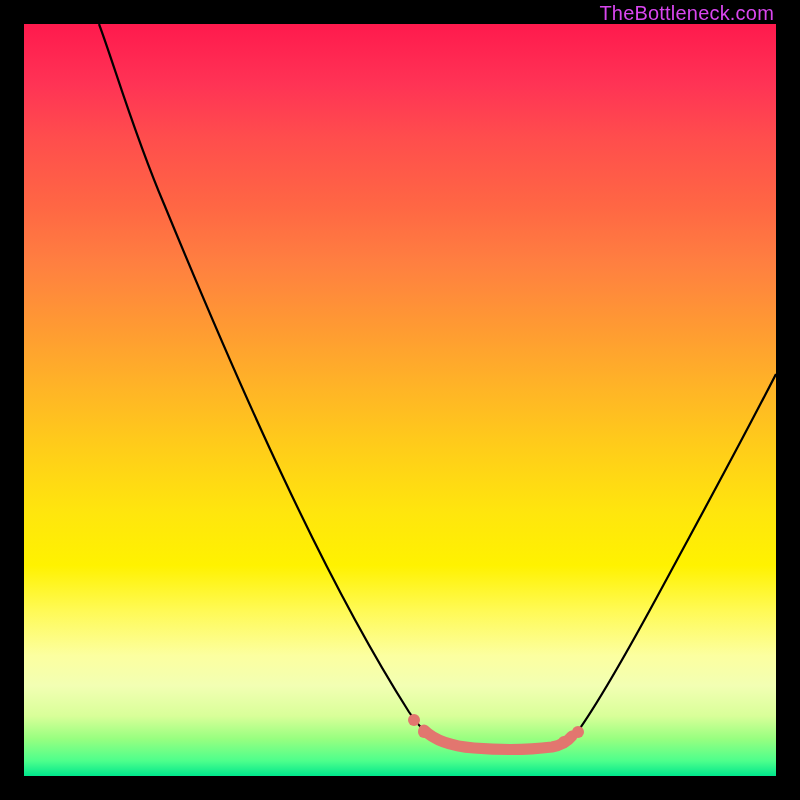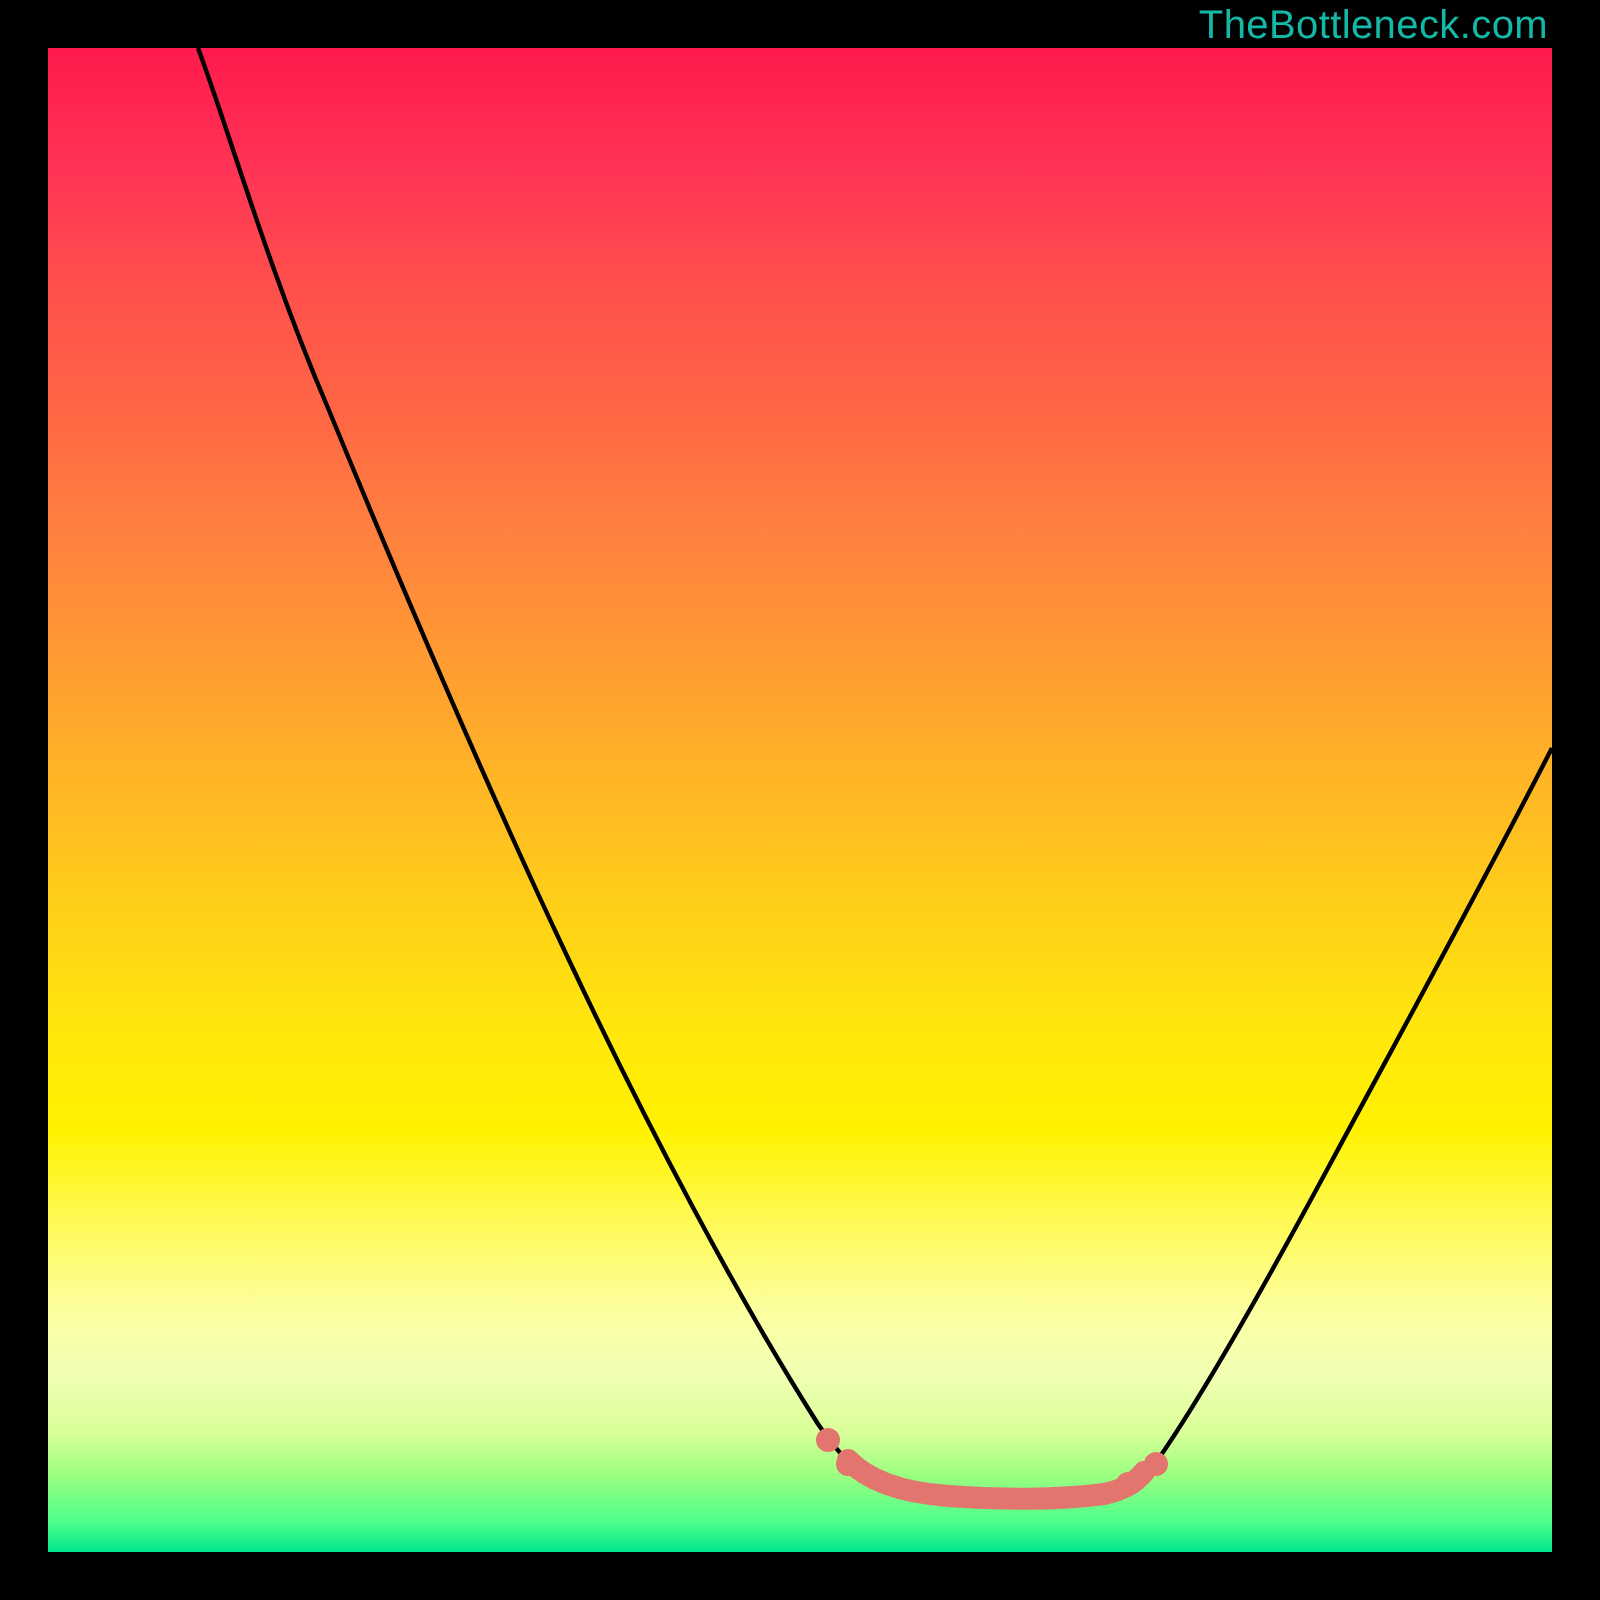--- a/index.html
+++ b/index.html
@@ -34,21 +34,21 @@
       #d9ff99 92%,
       #99ff80 95%,
       #4dff8c 98%,
       #00e68c 100%
     );
   }
   .watermark {
     position: absolute;
     top: 2px;
     right: 26px;
-    color: #14b8a6;
+    color: #d946ef;
     font-size: 20px;
     font-weight: 400;
     letter-spacing: 0.2px;
   }
   svg.curve {
     position: absolute;
     left: 0;
     top: 0;
     width: 752px;
     height: 752px;

